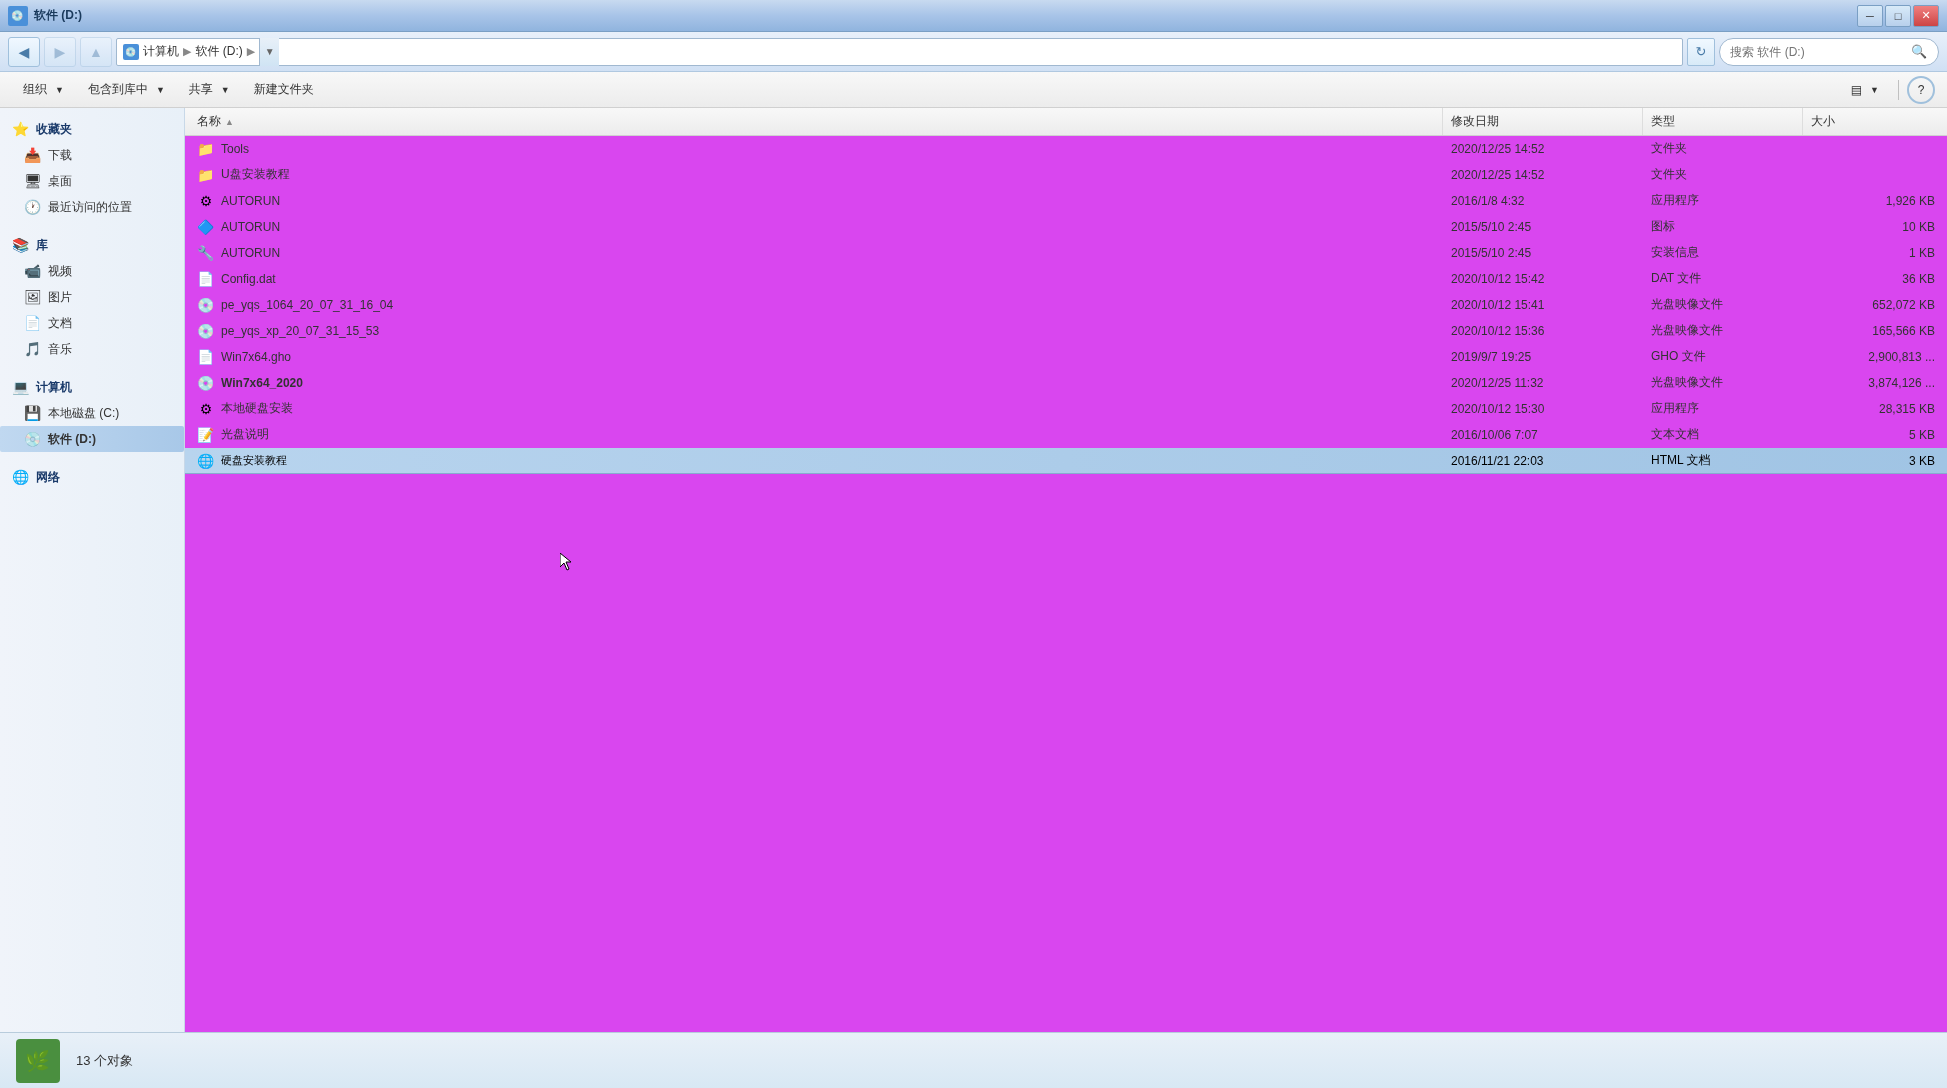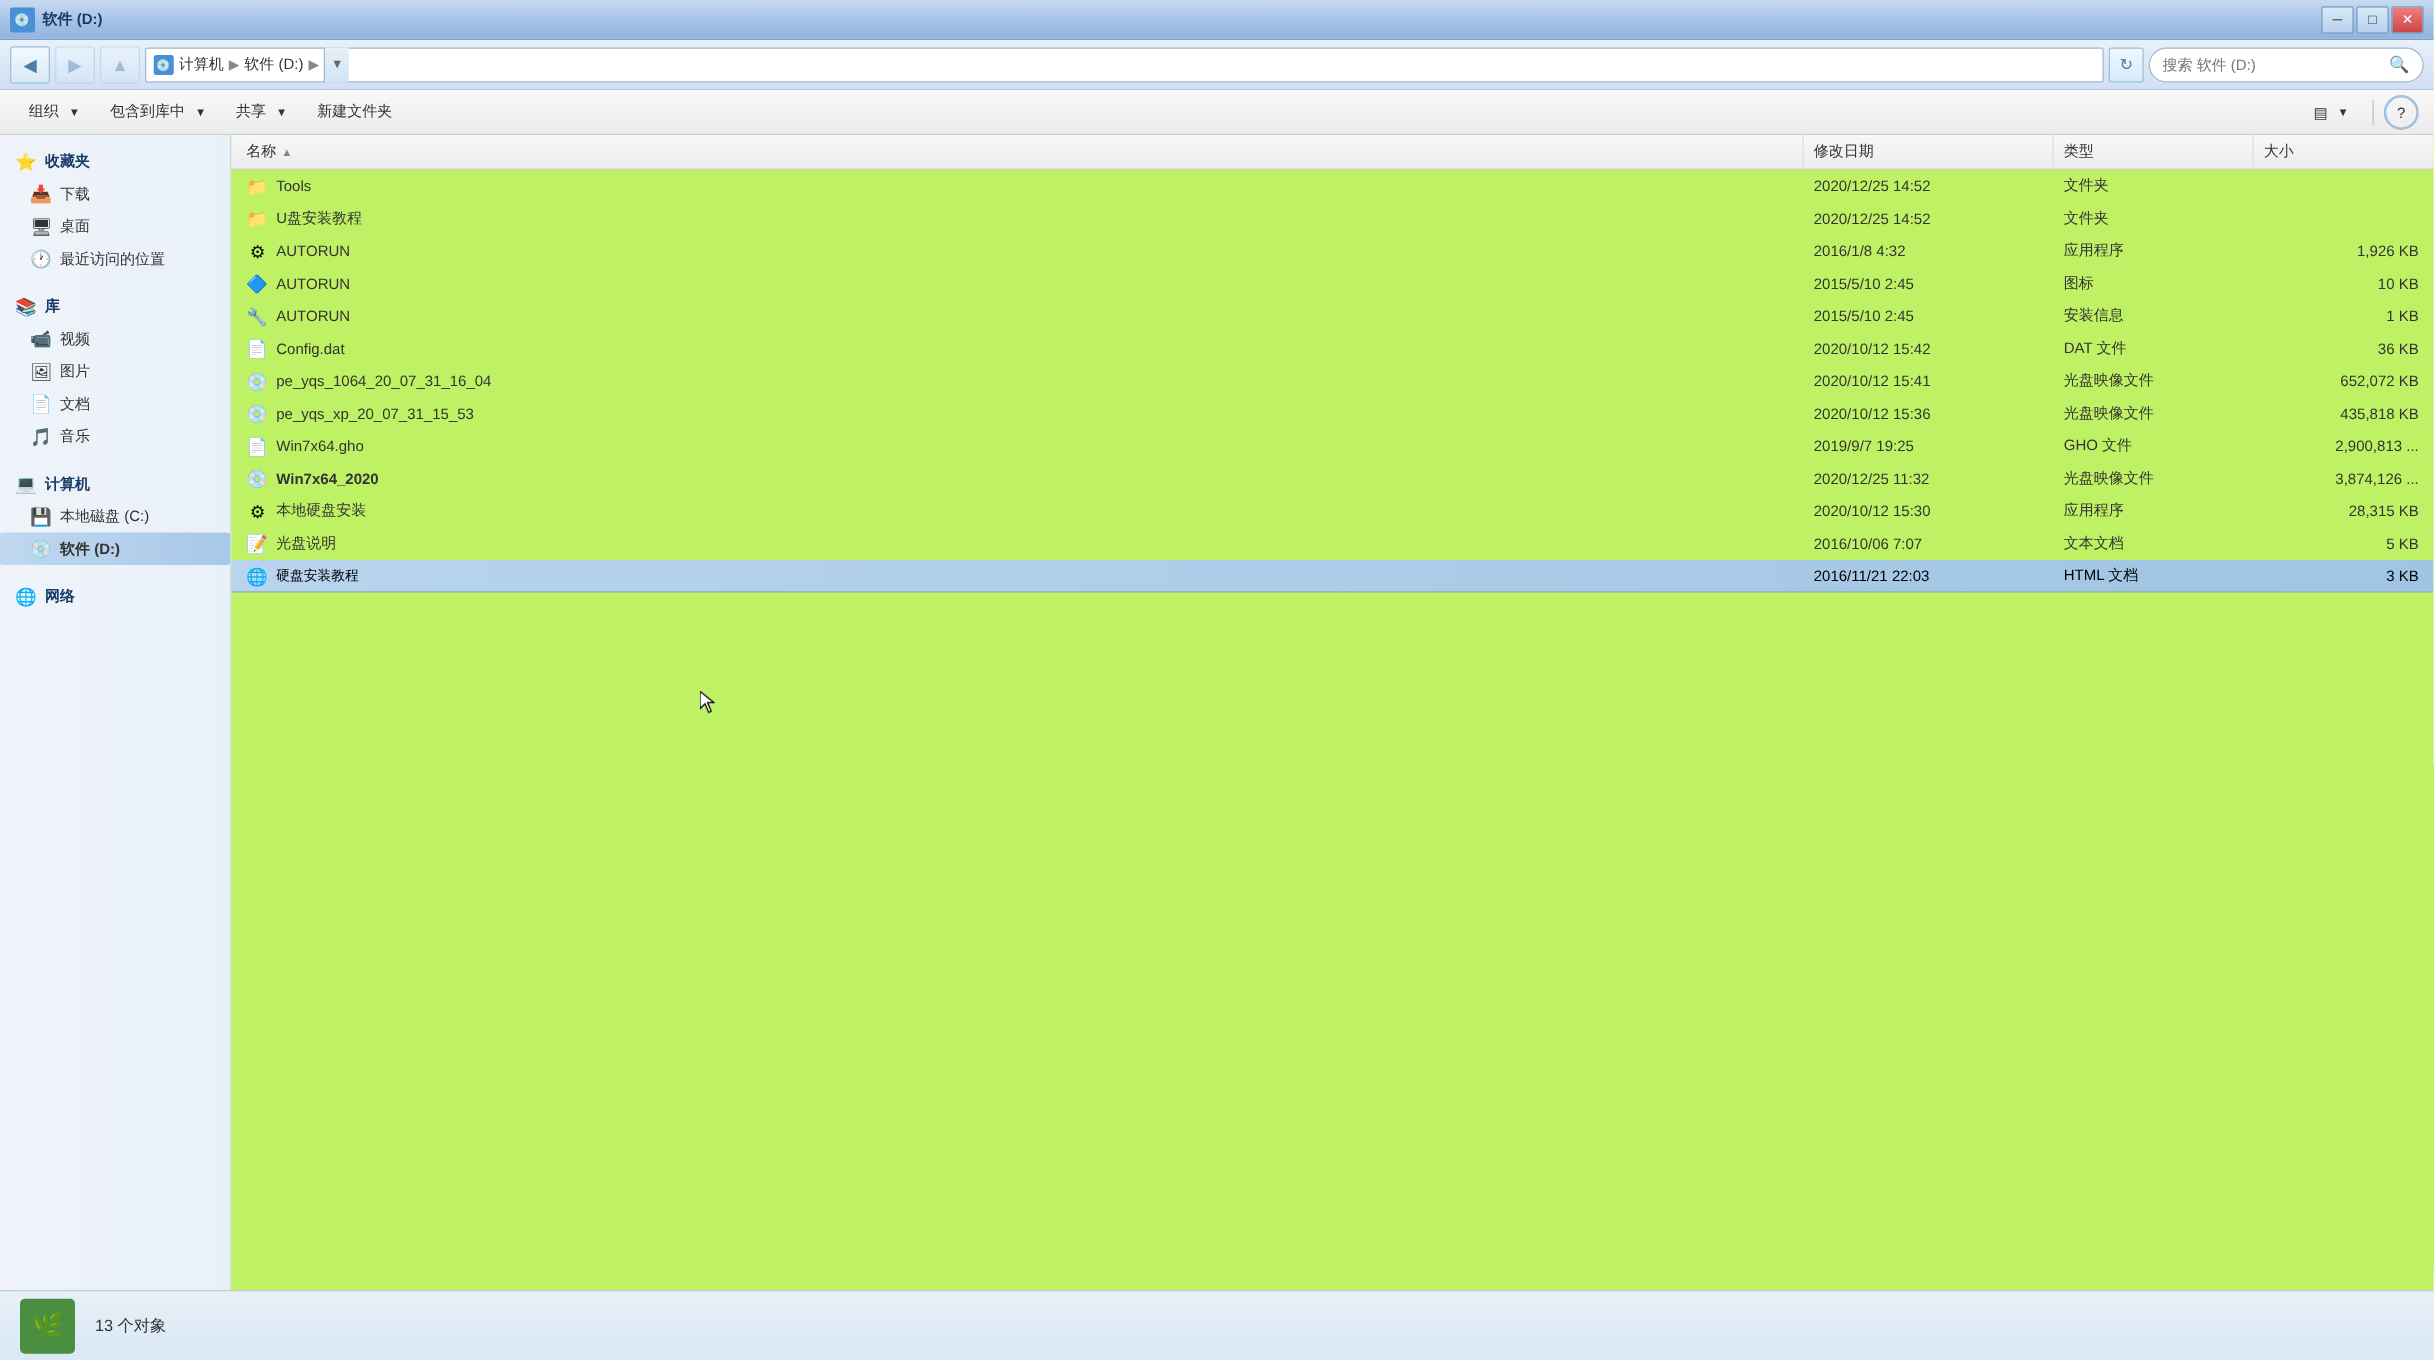--- a/index.html
+++ b/index.html
@@ -241,21 +241,21 @@
       align-items: center;
       justify-content: center;
       font-size: 14px;
     }
 
     
     .content-area {
       flex: 1;
       display: flex;
       flex-direction: column;
-      background: #bef264;
+      background: #d946ef;
       overflow: hidden;
       justify-content: space-between;
     }
 
     
     .col-headers {
       display: grid;
       grid-template-columns: 1fr 200px 160px 140px;
       padding: 0 4px;
       height: 28px;
@@ -565,21 +565,21 @@
     <div class="file-cell">光盘映像文件</div>
     <div class="file-cell" style="text-align:right;">652,072 KB</div>
   </div>
         <div class="file-row">
     <div class="file-name-cell">
       <span class="file-icon">💿</span>
       <span style="font-size:12px;color:#333;">pe_yqs_xp_20_07_31_15_53</span>
     </div>
     <div class="file-cell">2020/10/12 15:36</div>
     <div class="file-cell">光盘映像文件</div>
-    <div class="file-cell" style="text-align:right;">435,818 KB</div>
+    <div class="file-cell" style="text-align:right;">165,566 KB</div>
   </div>
         <div class="file-row">
     <div class="file-name-cell">
       <span class="file-icon">📄</span>
       <span style="font-size:12px;color:#333;">Win7x64.gho</span>
     </div>
     <div class="file-cell">2019/9/7 19:25</div>
     <div class="file-cell">GHO 文件</div>
     <div class="file-cell" style="text-align:right;">2,900,813 ...</div>
   </div>

